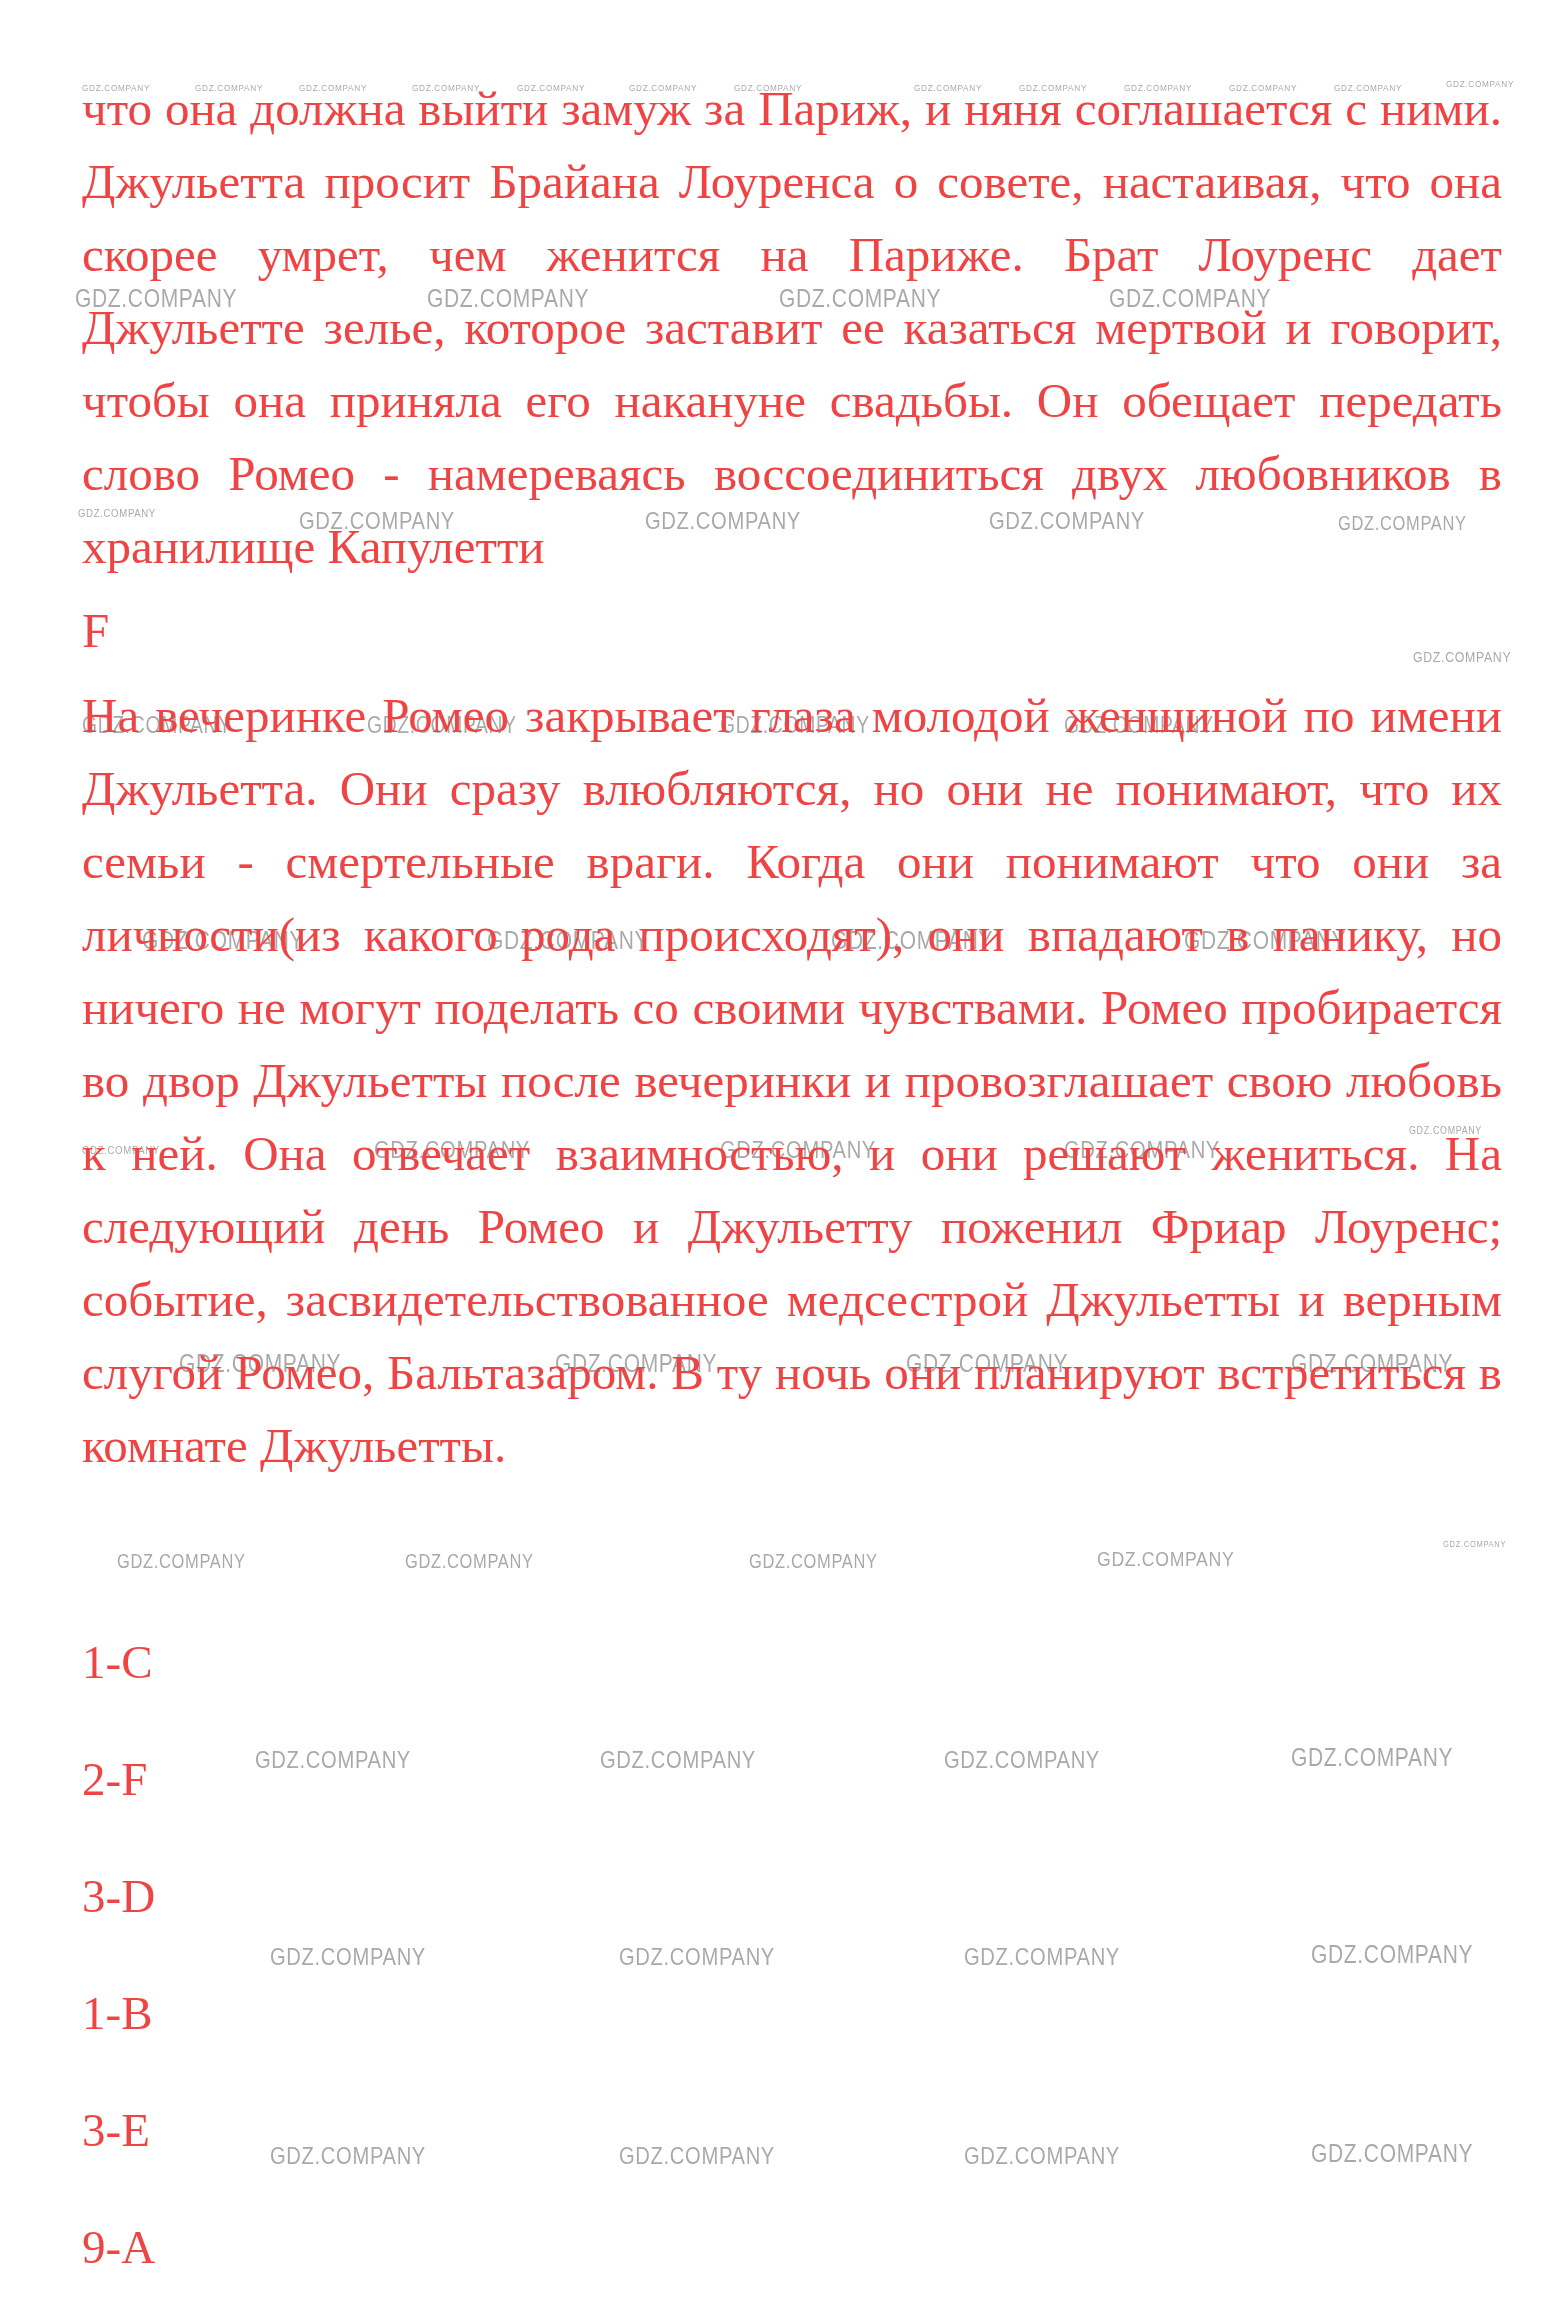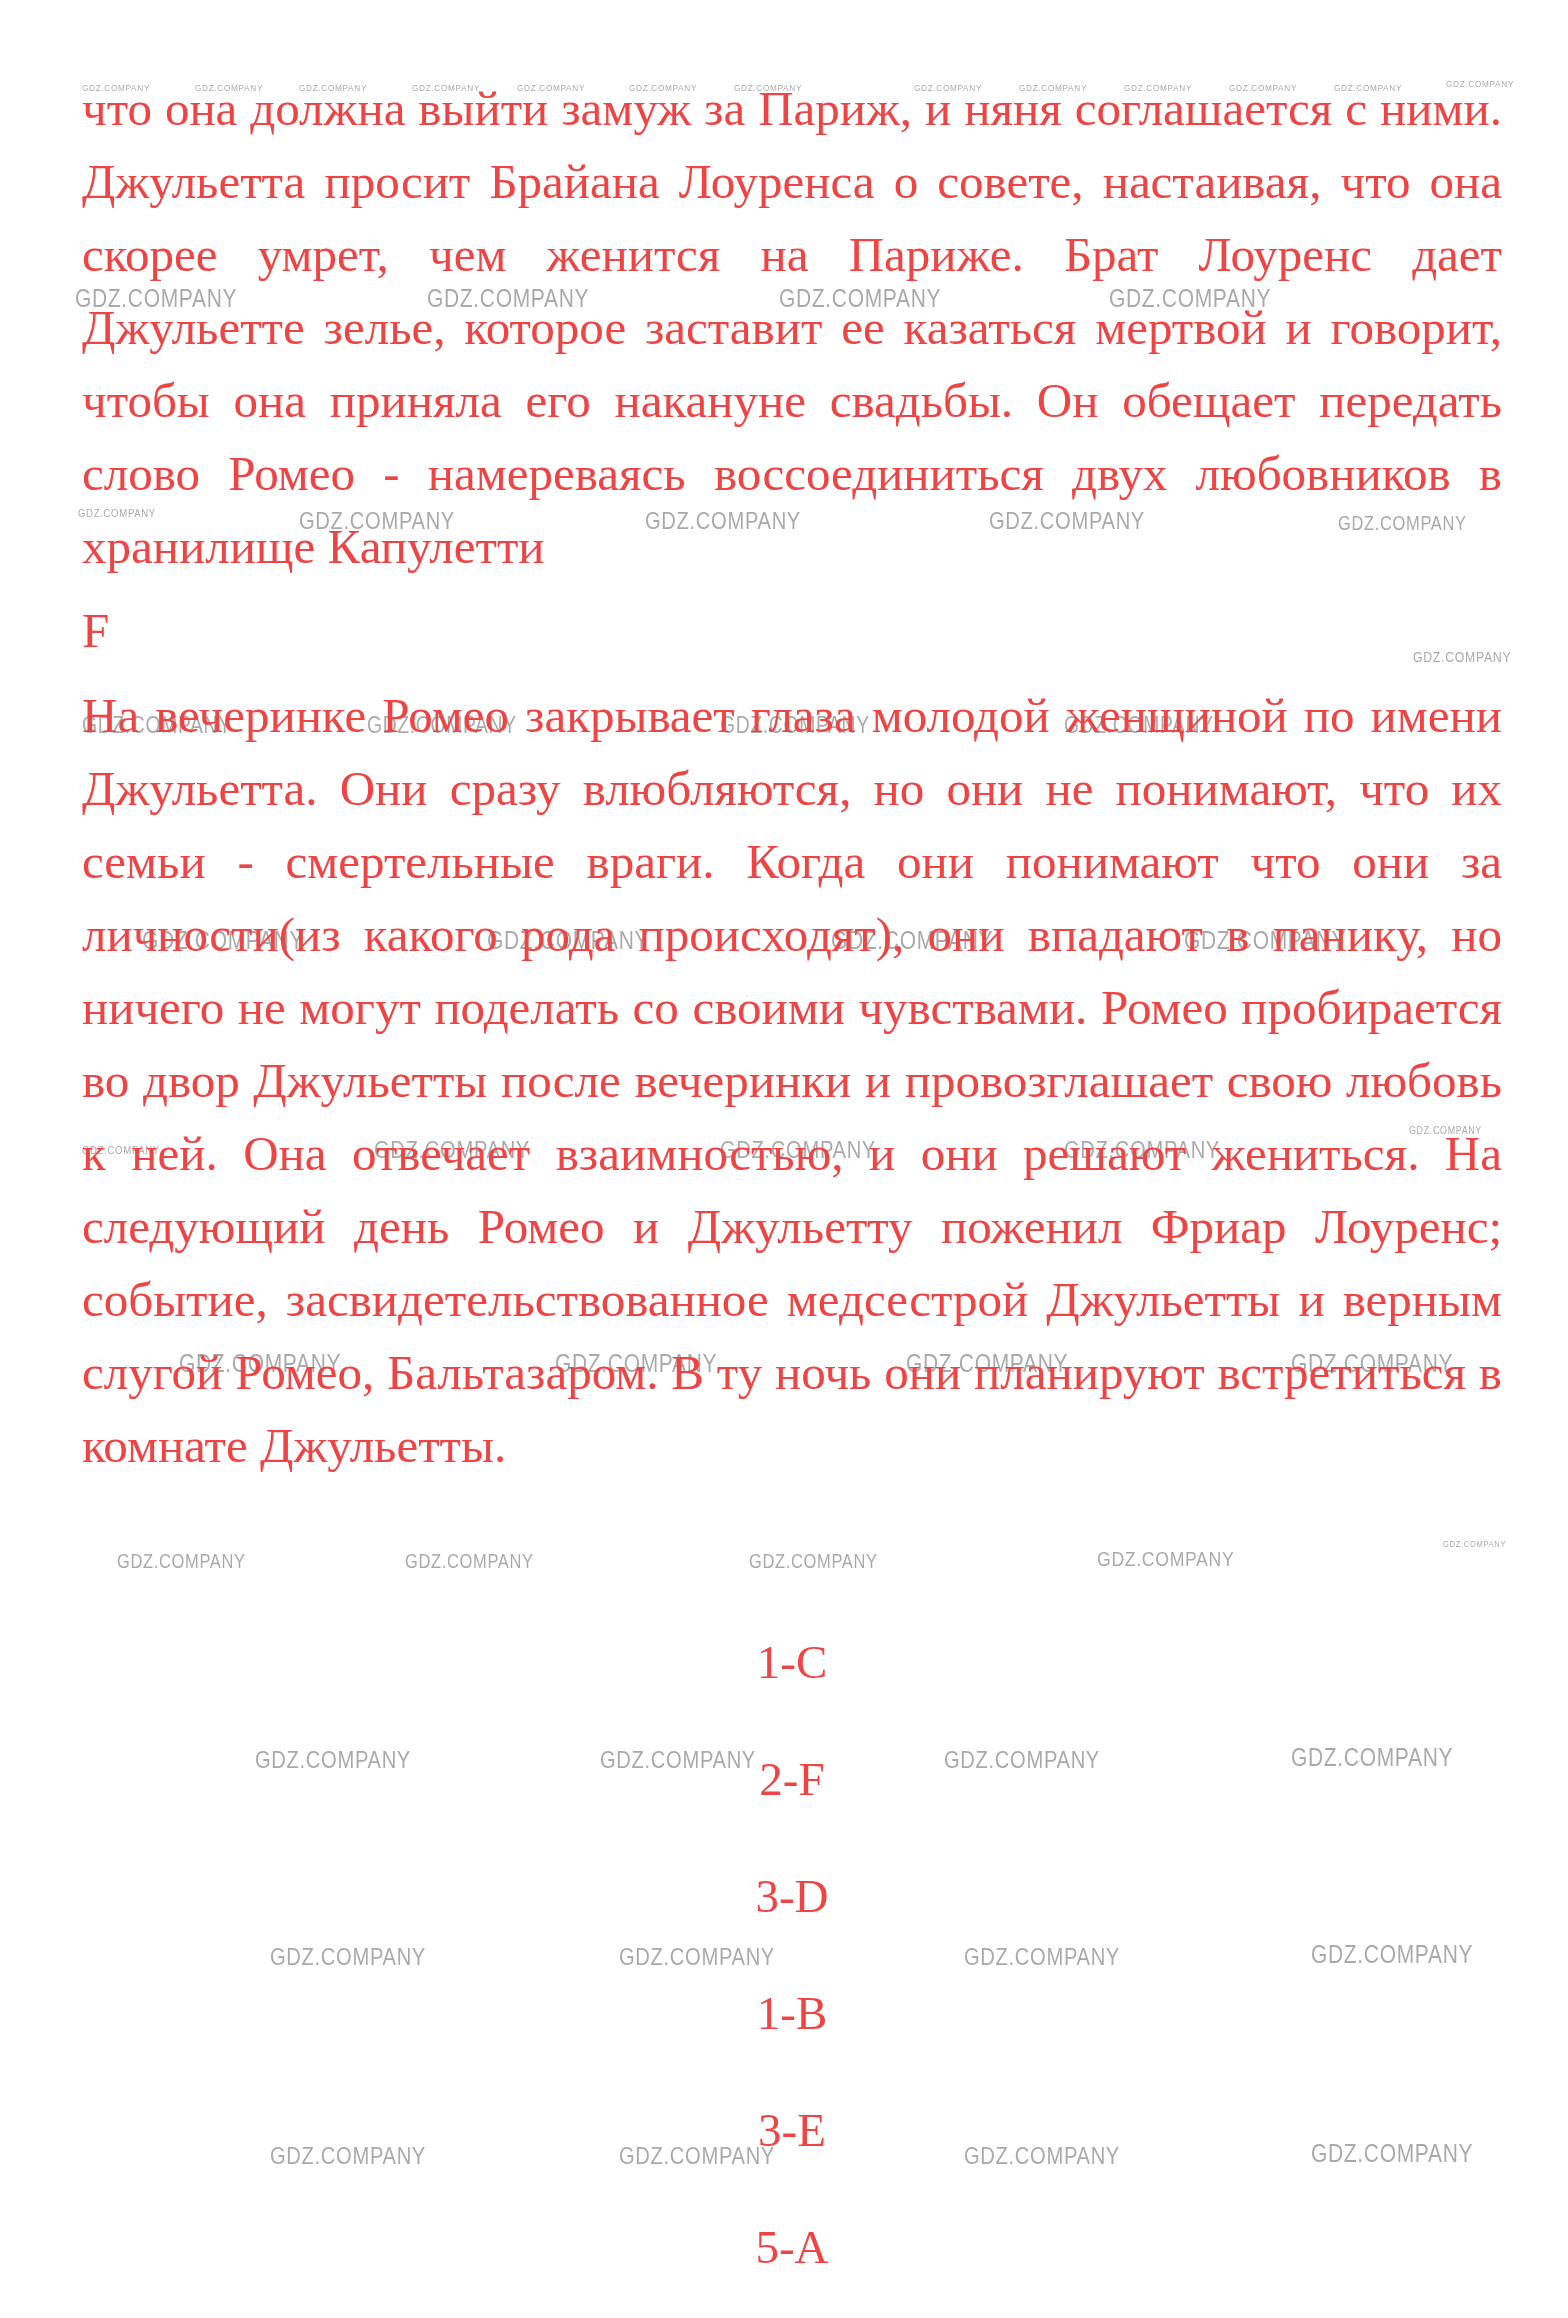--- a/index.html
+++ b/index.html
@@ -48,21 +48,21 @@
     line-height: 73px;
     margin: 11.4px 0 11.4px 0;
     text-align: left;
   }
   .answers {
     margin-top: 122px;
   }
   .answer-item {
     font-size: 47px;
     line-height: 117px;
-    text-align: center;
+    text-align: left;
   }
 </style>
 </head>
 <body>
 
 <div class="page">
 
   <div class="watermark-layer" id="wm-layer">
       <span class="wm" style="left: 82px; top: 82px; font-size: 9.8px; color: rgb(155, 155, 155);">GDZ.COMPANY</span>
       <span class="wm" style="left: 195px; top: 82px; font-size: 9.8px; color: rgb(155, 155, 155);">GDZ.COMPANY</span>
@@ -129,18 +129,18 @@
     <p class="letter-heading">F</p>
 
     <p class="para">На вечеринке Ромео закрывает глаза молодой женщиной по имени Джульетта. Они сразу влюбляются, но они не понимают, что их семьи - смертельные враги. Когда они понимают что они за личности(из какого рода происходят), они впадают в панику, но ничего не могут поделать со своими чувствами. Ромео пробирается во двор Джульетты после вечеринки и провозглашает свою любовь к ней. Она отвечает взаимностью, и они решают жениться. На следующий день Ромео и Джульетту поженил Фриар Лоуренс; событие, засвидетельствованное медсестрой Джульетты и верным слугой Ромео, Бальтазаром. В ту ночь они планируют встретиться в комнате Джульетты.</p>
 
     <div class="answers">
       <div class="answer-item">1-C</div>
       <div class="answer-item">2-F</div>
       <div class="answer-item">3-D</div>
       <div class="answer-item">1-B</div>
       <div class="answer-item">3-E</div>
-      <div class="answer-item">5-A</div>
+      <div class="answer-item">9-A</div>
     </div>
   </div>
 
 </div>
 
 
 </body></html>

